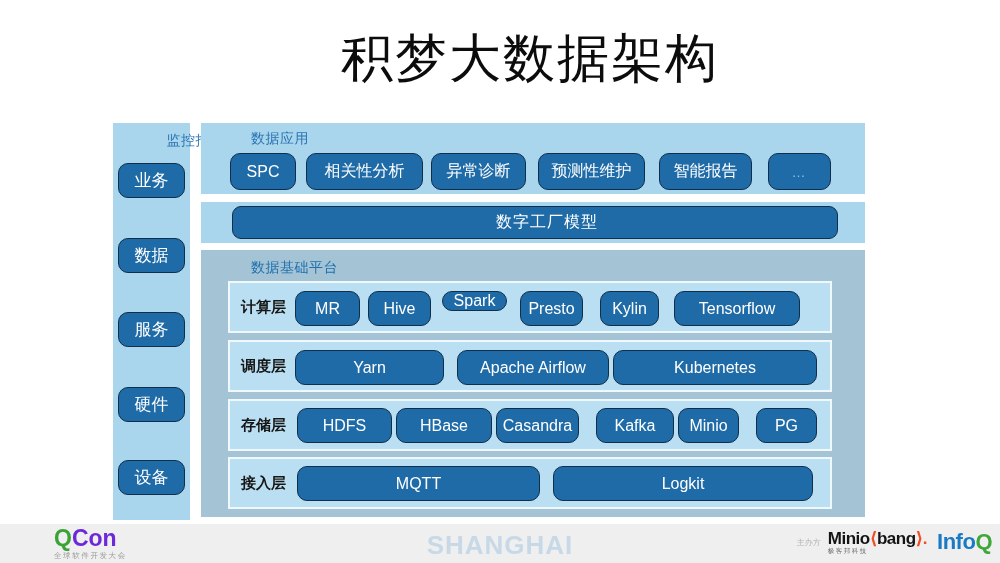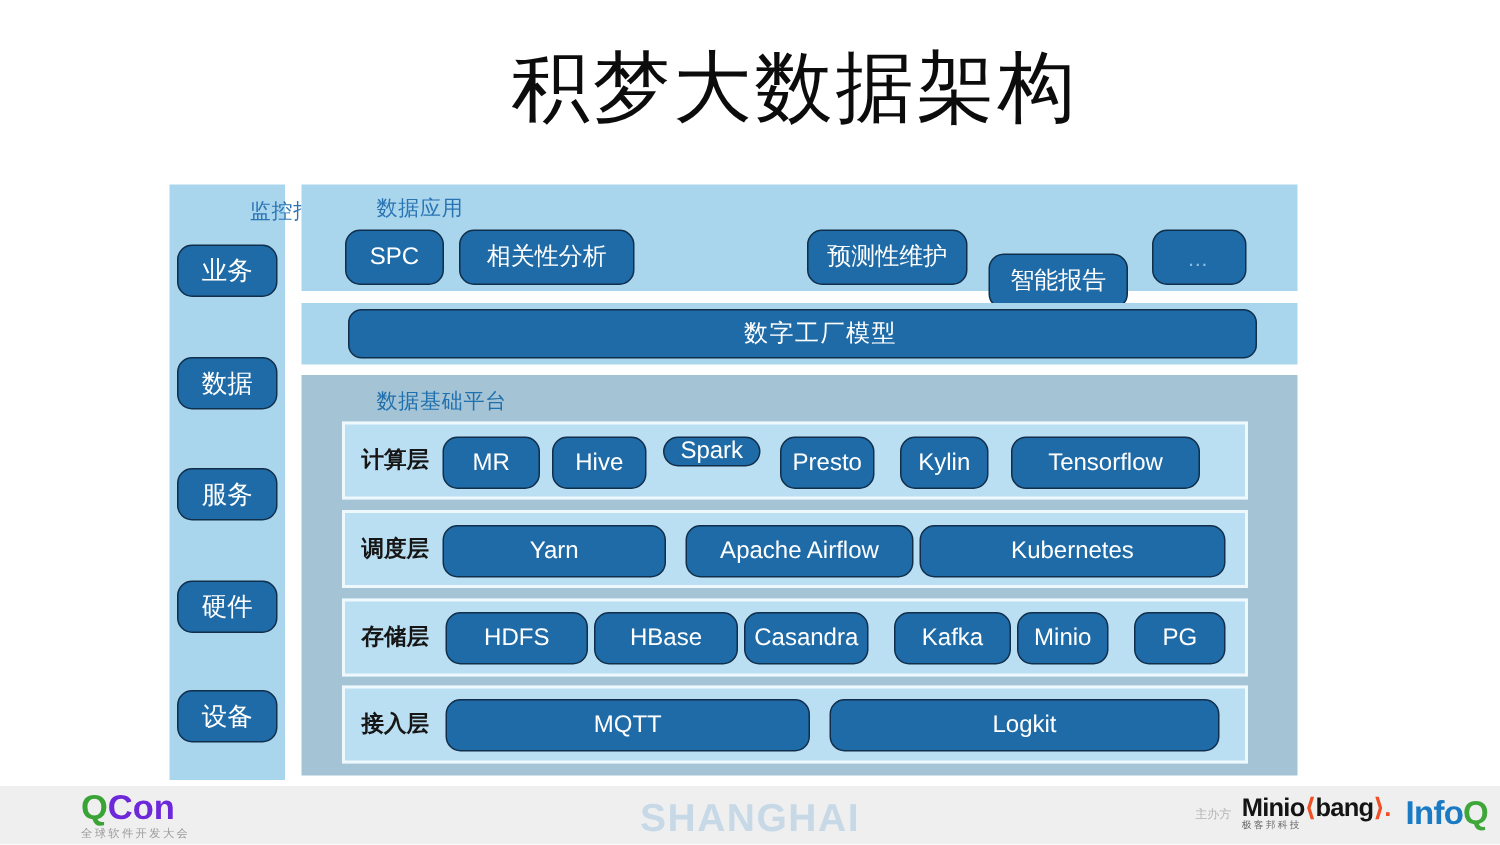--- a/index.html
+++ b/index.html
@@ -78,22 +78,23 @@
     <div class="btn" style="left: 5px; top: 189px; width: 67px; height: 35px;">服务</div>
     <div class="btn" style="left: 5px; top: 264px; width: 67px; height: 35px;">硬件</div>
     <div class="btn" style="left: 5px; top: 337px; width: 67px; height: 35px;">设备</div>
   </div>
 
 <div class="abs panel" id="apps-panel" style="left:201px;top:123px;width:664px;height:71px;">
   <div class="panel-label" style="left:6px;top:7px;">数据应用</div>
   <div></div>
 <div class="btn" style="left: 29px; top: 30px; width: 66px; height: 37px;">SPC</div>
     <div class="btn" style="left: 105px; top: 30px; width: 117px; height: 37px;">相关性分析</div>
+    <div class="btn" style="left: 230px; top: 30px; width: 95px; height: 37px;">异常诊断</div>
     <div class="btn" style="left: 337px; top: 30px; width: 107px; height: 37px;">预测性维护</div>
-    <div class="btn" style="left: 458px; top: 46px; width: 93px; height: 37px;">智能报告</div>
+    <div class="btn" style="left: 458px; top: 30px; width: 93px; height: 37px;">智能报告</div>
     <div class="btn muted" style="left: 567px; top: 30px; width: 63px; height: 37px;">…</div>
   </div>
 
 <div class="abs panel" style="left:201px;top:202px;width:664px;height:41px;">
   <div class="btn" id="model-bar" style="left:31px;top:4px;width:606px;height:33px;border-radius:9px;padding-left:24px;">数字工厂模型</div>
 </div>
 
 <div class="abs panel-gray" id="platform-panel" style="left:201px;top:250px;width:664px;height:267px;">
   <div class="panel-label" style="left:6px;top:9px;color:#2070ae;">数据基础平台</div>
 

